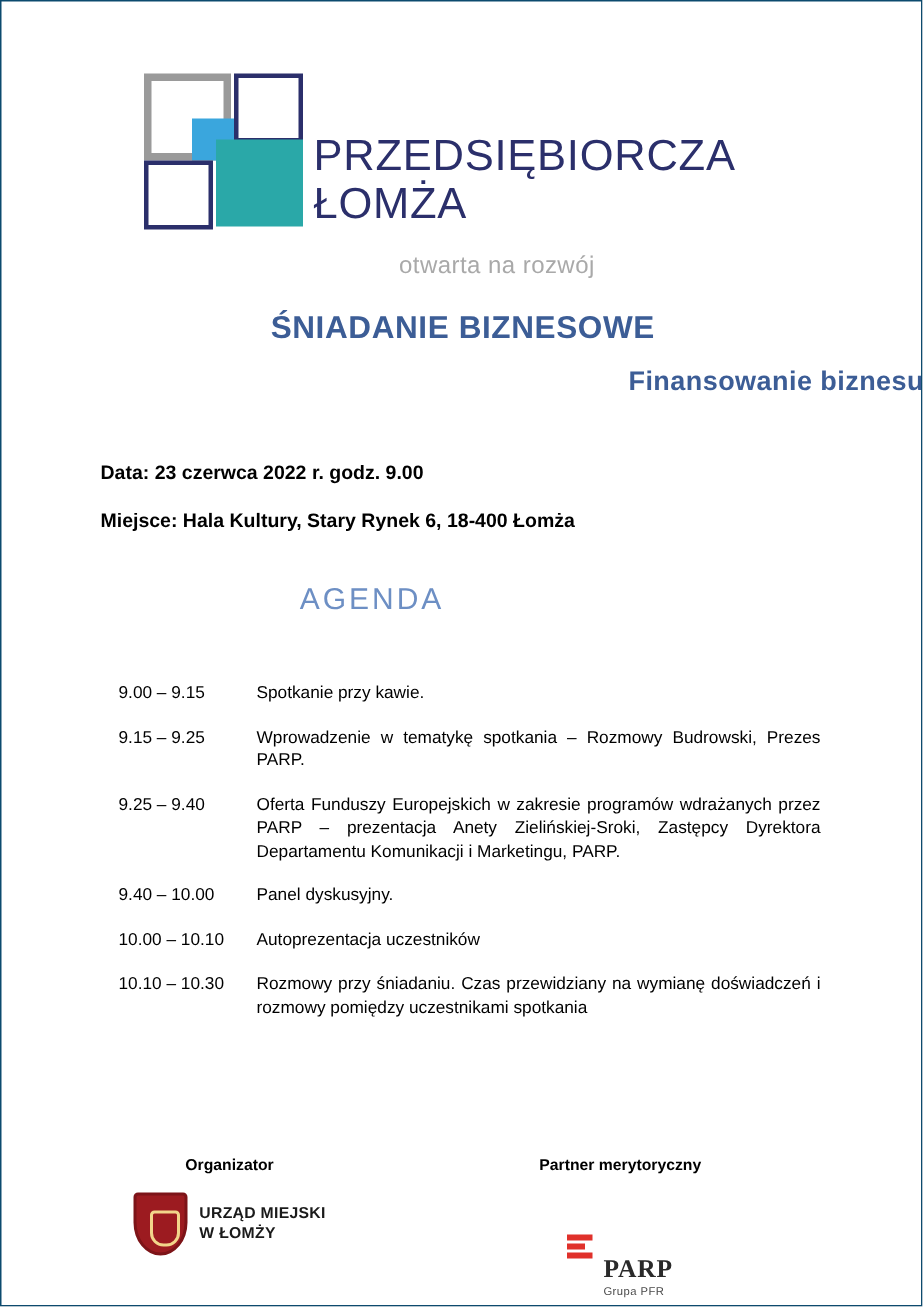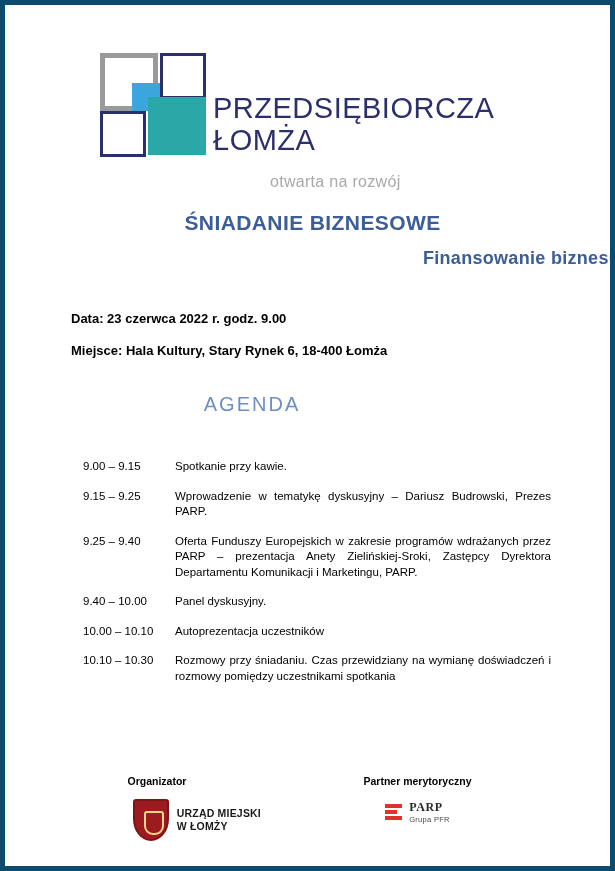--- a/index.html
+++ b/index.html
@@ -9,21 +9,21 @@
     background: #e8e8e8;
   }
   body {
     font-family: "Liberation Sans", sans-serif;
   }
   .page {
     position: relative;
     width: 615px;
     height: 871px;
     background: #ffffff;
-    border: 5px solid #0c4a6e;
+    border: 1px solid #0c4a6e;
     overflow: hidden;
     margin: 0 auto;
   }
 
   
   .logo-block {
     position: absolute;
     left: 80px;
     top: 40px;
     width: 460px;
@@ -180,21 +180,21 @@
   .col-partner { left: 300px; top: 770px; width: 225px; }
   .col-caption {
     font-size: 10.5px;
     font-weight: bold;
     color: #000;
   }
   .org-logo {
     margin-top: 12px;
     display: flex;
     align-items: center;
-    justify-content: flex-end;
+    justify-content: center;
     gap: 8px;
   }
   .crest {
     width: 36px;
     height: 42px;
     background: #9c1b20;
     border-radius: 3px 3px 18px 18px / 3px 3px 22px 22px;
     border: 2px solid #7d1418;
     position: relative;
   }
@@ -233,25 +233,26 @@
     width: 17px;
     height: 4px;
     background: #e0312b;
   }
   .parp-mark i:nth-child(1) { top: 0px; }
   .parp-mark i:nth-child(2) { top: 6px; width: 12px; }
   .parp-mark i:nth-child(3) { top: 12px; }
   .parp-text { text-align: left; }
   .parp-name {
     font-family: "Liberation Serif", serif;
-    font-size: 12px;
+    font-size: 17px;
     font-weight: bold;
     color: #2a2a2a;
     letter-spacing: 0.6px;
     line-height: 1;
+    margin-top: 40px;
   }
   .parp-sub {
     font-size: 7.5px;
     color: #4a4a4a;
     letter-spacing: 0.3px;
     margin-top: 2px;
   }
 
   
   .contact {
@@ -297,21 +298,21 @@
 
   <div class="agenda-title">AGENDA</div>
 
   <div class="agenda">
     <div class="agenda-row">
       <div class="agenda-time">9.00 – 9.15</div>
       <div class="agenda-desc">Spotkanie przy kawie.</div>
     </div>
     <div class="agenda-row">
       <div class="agenda-time">9.15 – 9.25</div>
-      <div class="agenda-desc">Wprowadzenie w tematykę dyskusyjny – Dariusz Budrowski, Prezes PARP.</div>
+      <div class="agenda-desc">Wprowadzenie w tematykę spotkania – Rozmowy Budrowski, Prezes PARP.</div>
     </div>
     <div class="agenda-row">
       <div class="agenda-time">9.25 – 9.40</div>
       <div class="agenda-desc">Oferta Funduszy Europejskich w zakresie programów wdrażanych przez PARP – prezentacja Anety Zielińskiej-Sroki, Zastępcy Dyrektora Departamentu Komunikacji i Marketingu, PARP.</div>
     </div>
     <div class="agenda-row">
       <div class="agenda-time">9.40 – 10.00</div>
       <div class="agenda-desc">Panel dyskusyjny.</div>
     </div>
     <div class="agenda-row">

